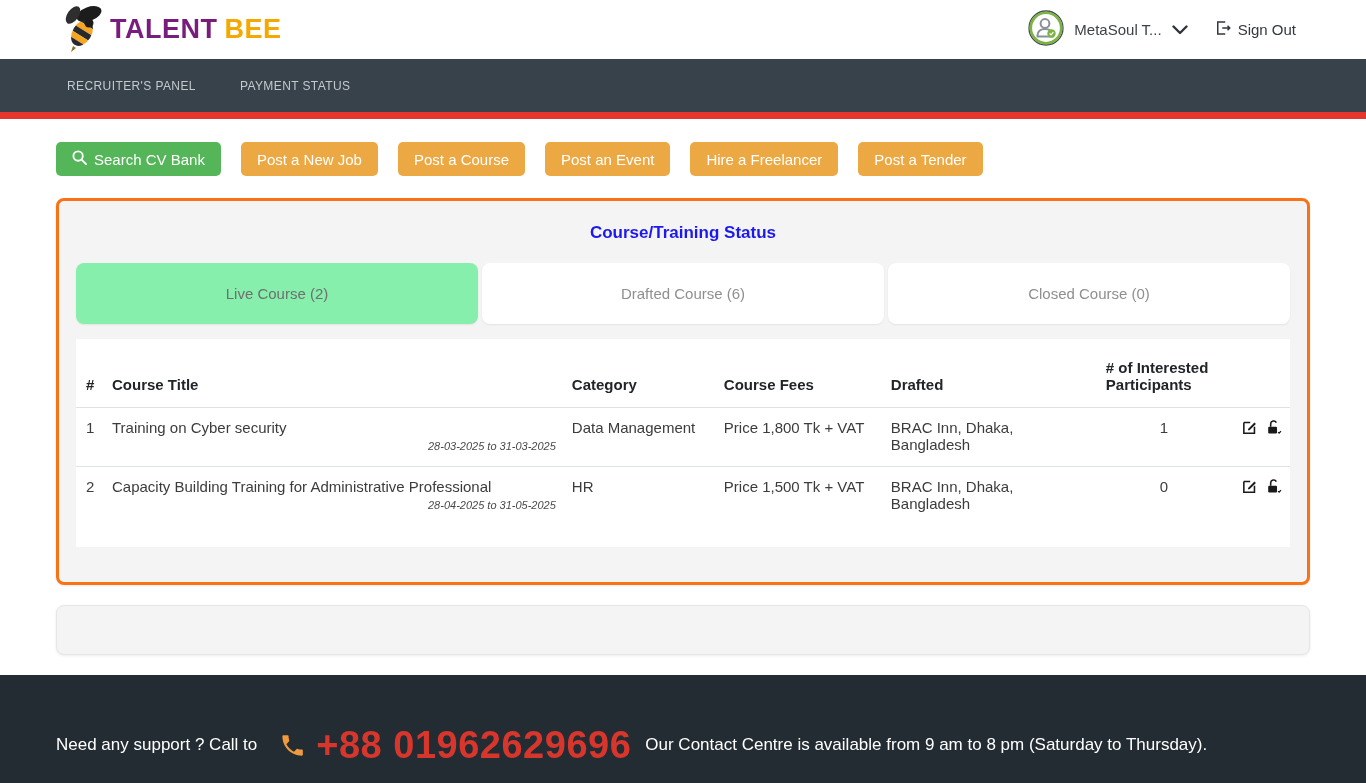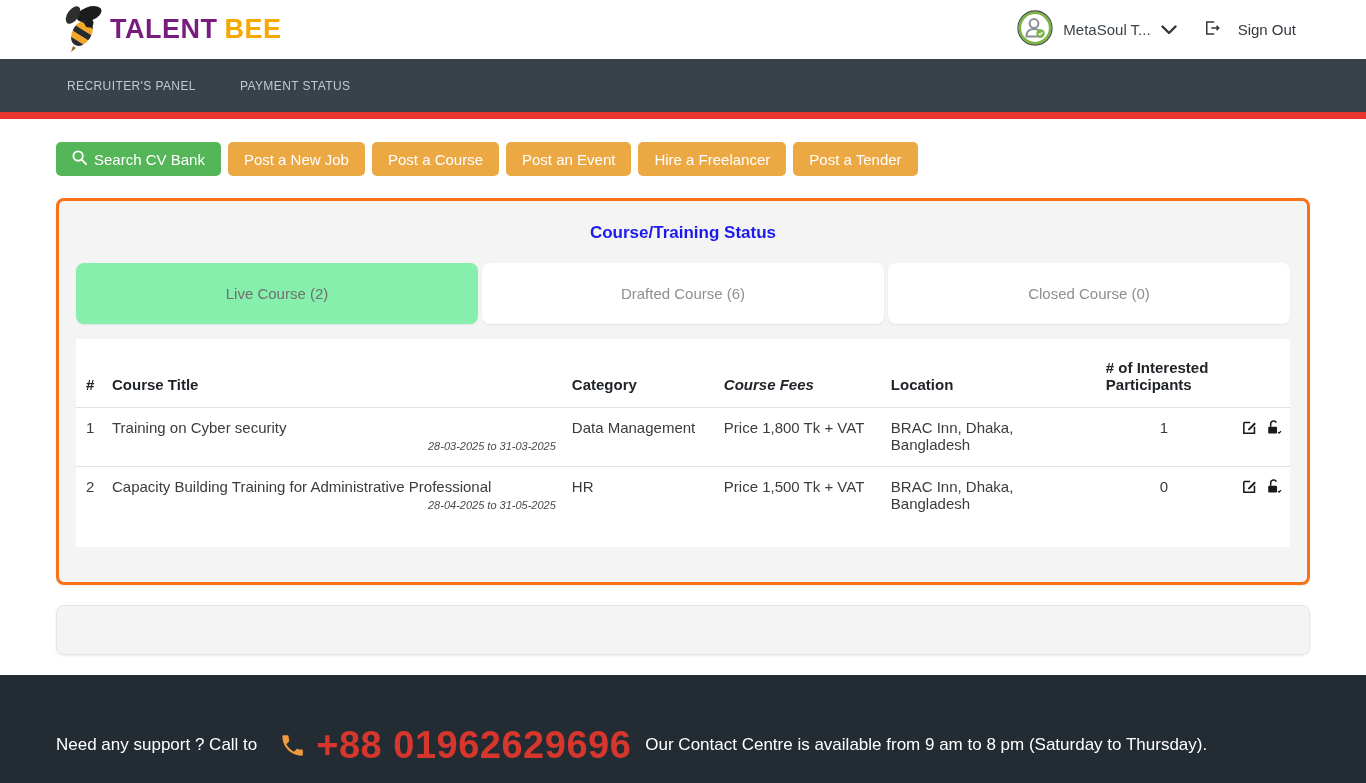--- a/index.html
+++ b/index.html
@@ -15,29 +15,29 @@
     height:59px; display:flex; align-items:center; justify-content:space-between;
     padding:0 70px 0 58px; background:#ffffff;
   }
   .brand { display:flex; align-items:center; gap:2px; cursor:pointer; }
   .brand-text { font-size:27px; font-weight:bold; letter-spacing:0.5px; }
   .brand-text .p1 { color:#781D7E; }
   .brand-text .p2 { color:#F5A800; margin-left:7px; }
   .header-right { display:flex; align-items:center; gap:26px; }
   .user-menu { display:flex; align-items:center; gap:10px; cursor:pointer; }
   .user-name { font-size:15px; color:#3b4248; }
-  .signout { display:flex; align-items:center; gap:17px; cursor:pointer; font-size:15px; color:#33393f; }
+  .signout { display:flex; align-items:center; gap:6px; cursor:pointer; font-size:15px; color:#33393f; }
 
   
   .nav { height:53px; background:#37424A; display:flex; align-items:center; gap:44px; padding-left:67px; }
   .nav a { color:#C3C9CD; font-size:12px; letter-spacing:0.4px; text-decoration:none; cursor:pointer; }
   .red-bar { height:7px; background:#E5352D; }
 
   
-  .actions { display:flex; gap:7px; margin:23px 56px 0; }
+  .actions { display:flex; gap:20px; margin:23px 56px 0; }
   .btn {
     height:34px; padding:0 16px; border:none; border-radius:5px;
     color:#fff; font-size:15px; font-family:"Liberation Sans",sans-serif;
     display:flex; align-items:center; gap:7px; cursor:pointer;
   }
   .btn-green { background:#54B559; }
   .btn-orange { background:#ECA843; }
 
   
   .card {
@@ -179,22 +179,22 @@
     <div class="tab">Closed Course (0)</div>
   </div>
 
   <div class="table-wrap">
     <table>
       <thead>
         <tr>
           <th class="first">#</th>
           <th>Course Title</th>
           <th style="width:152px;">Category</th>
-          <th style="width:167px;font-style:italic;">Course Fees</th>
-          <th style="width:215px;">Location</th>
+          <th style="width:167px;">Course Fees</th>
+          <th style="width:215px;">Drafted</th>
           <th class="participants"># of Interested Participants</th>
           <th class="actions-col"></th>
         </tr>
       </thead>
       <tbody>
         <tr>
           <td class="num">1</td>
           <td>
             <div>Training on Cyber security</div>
             <div class="dates">28-03-2025 to 31-03-2025</div>

